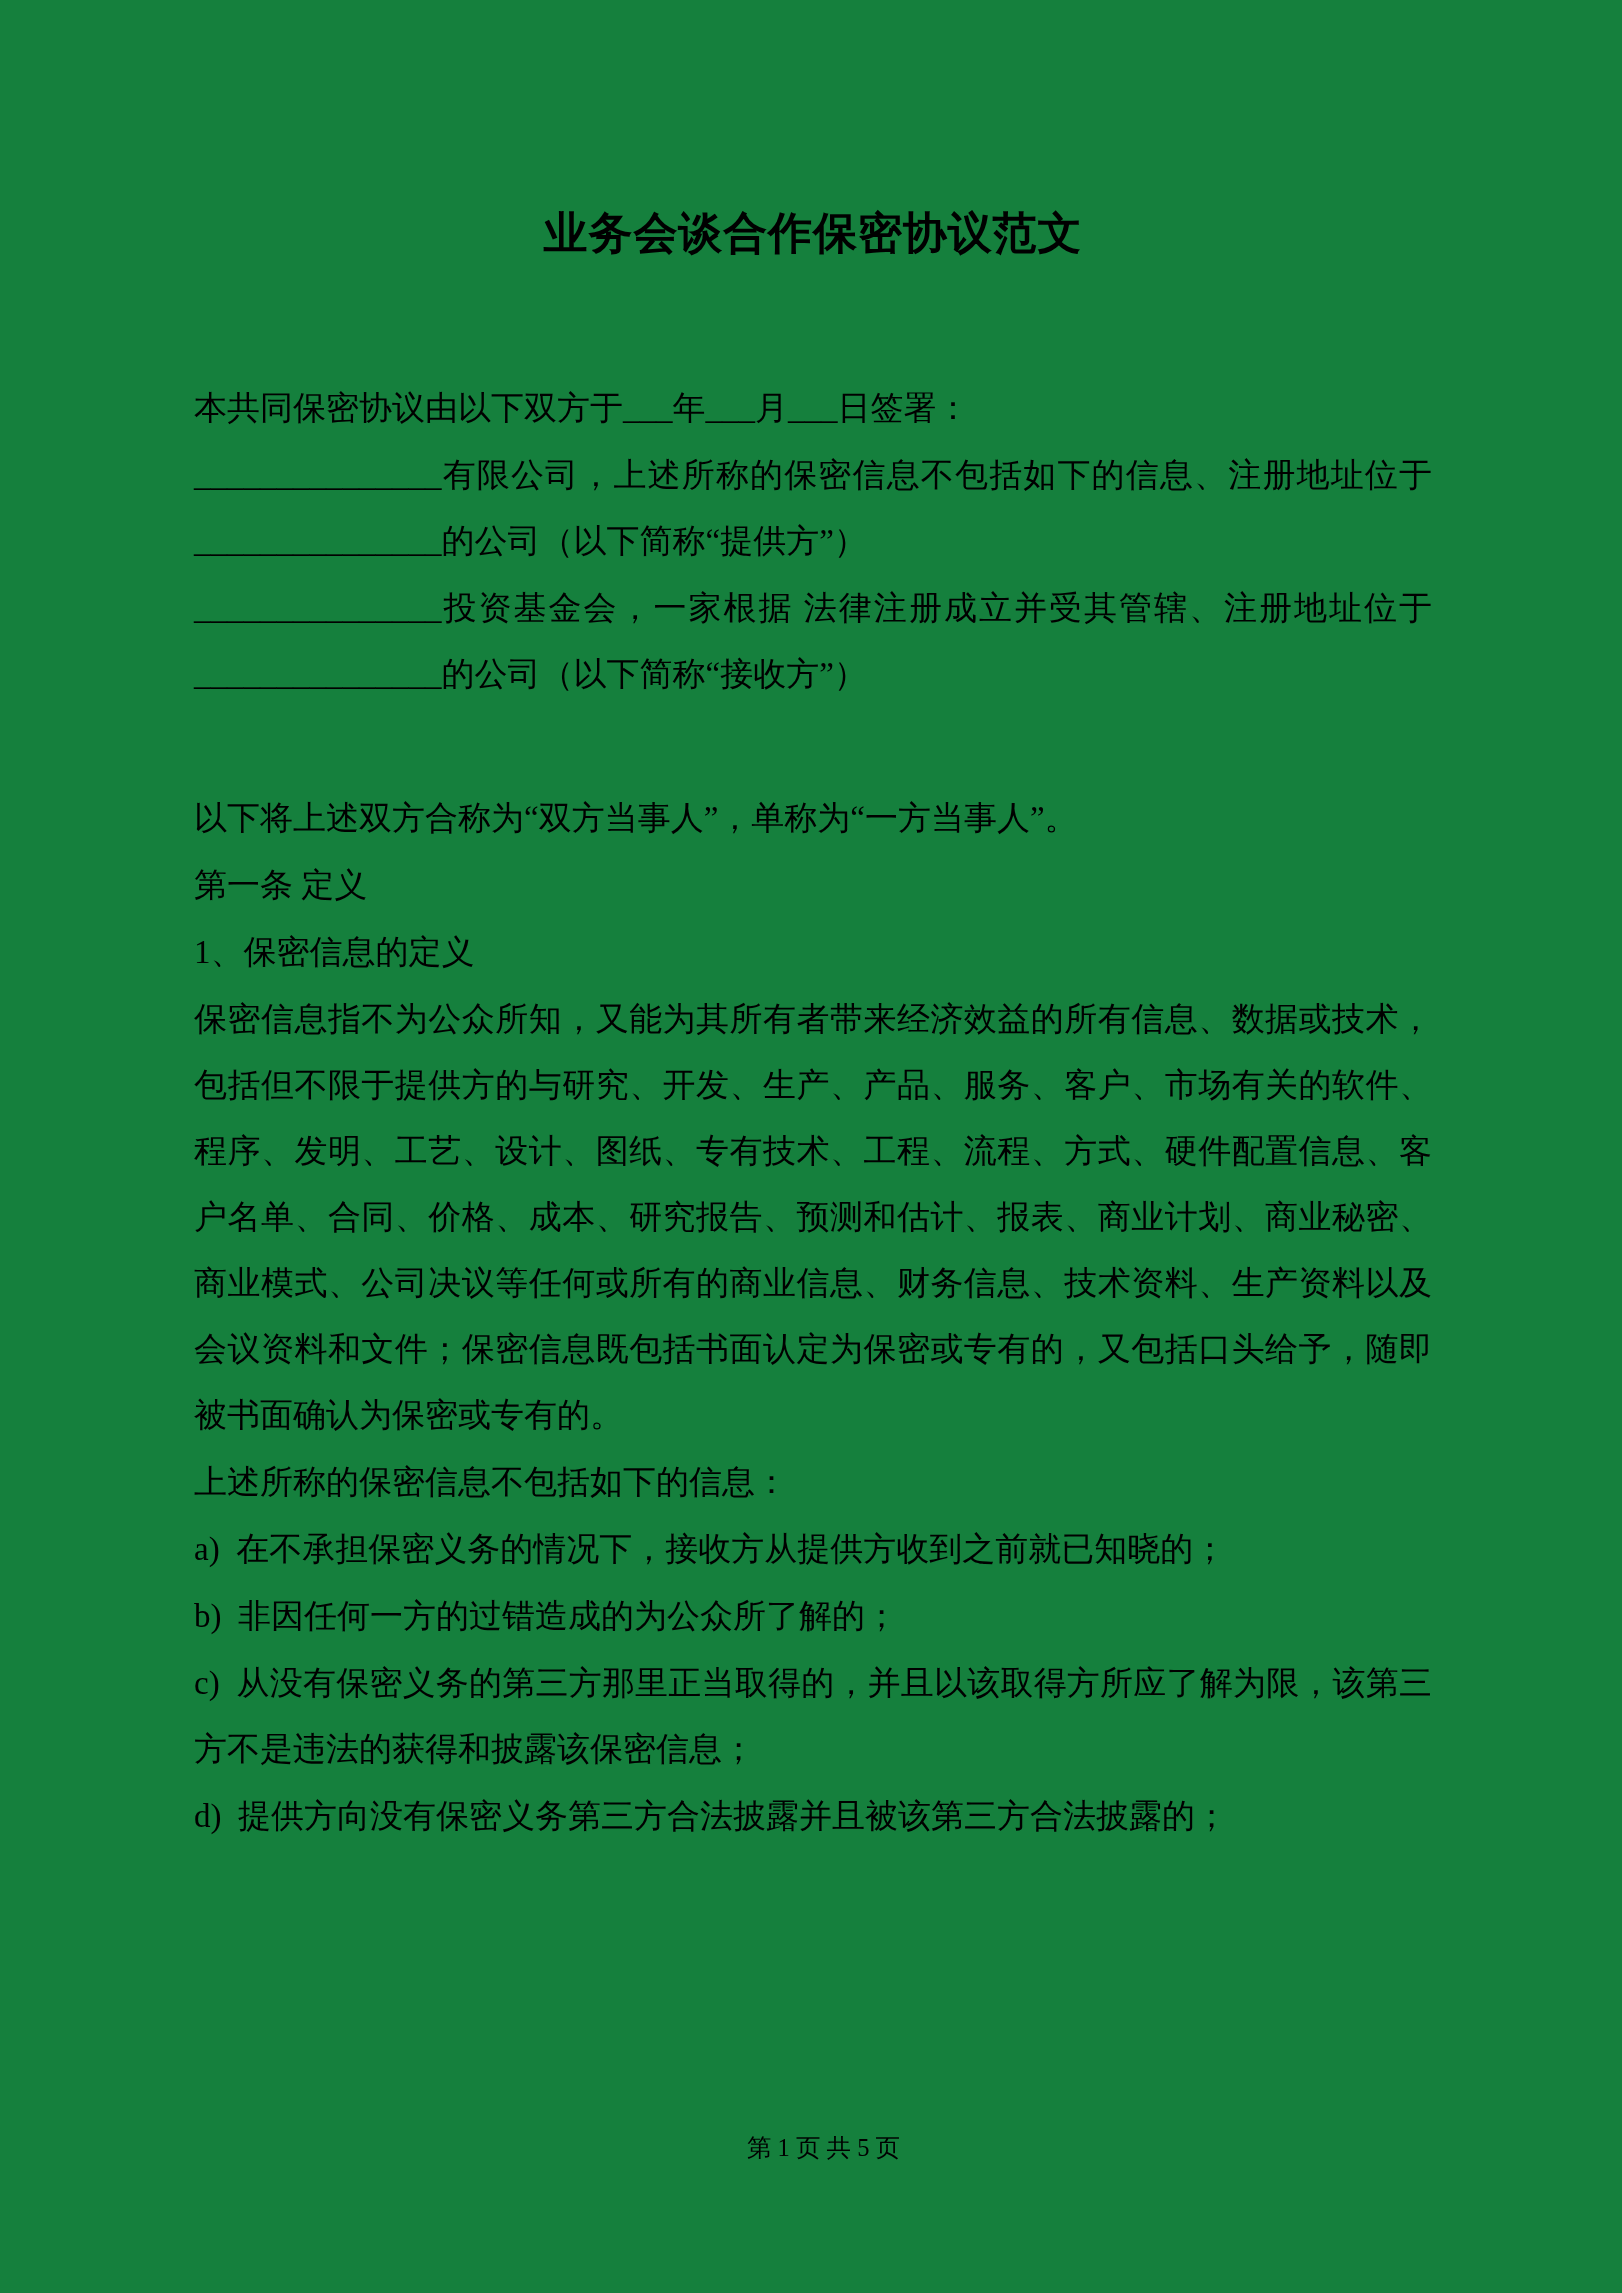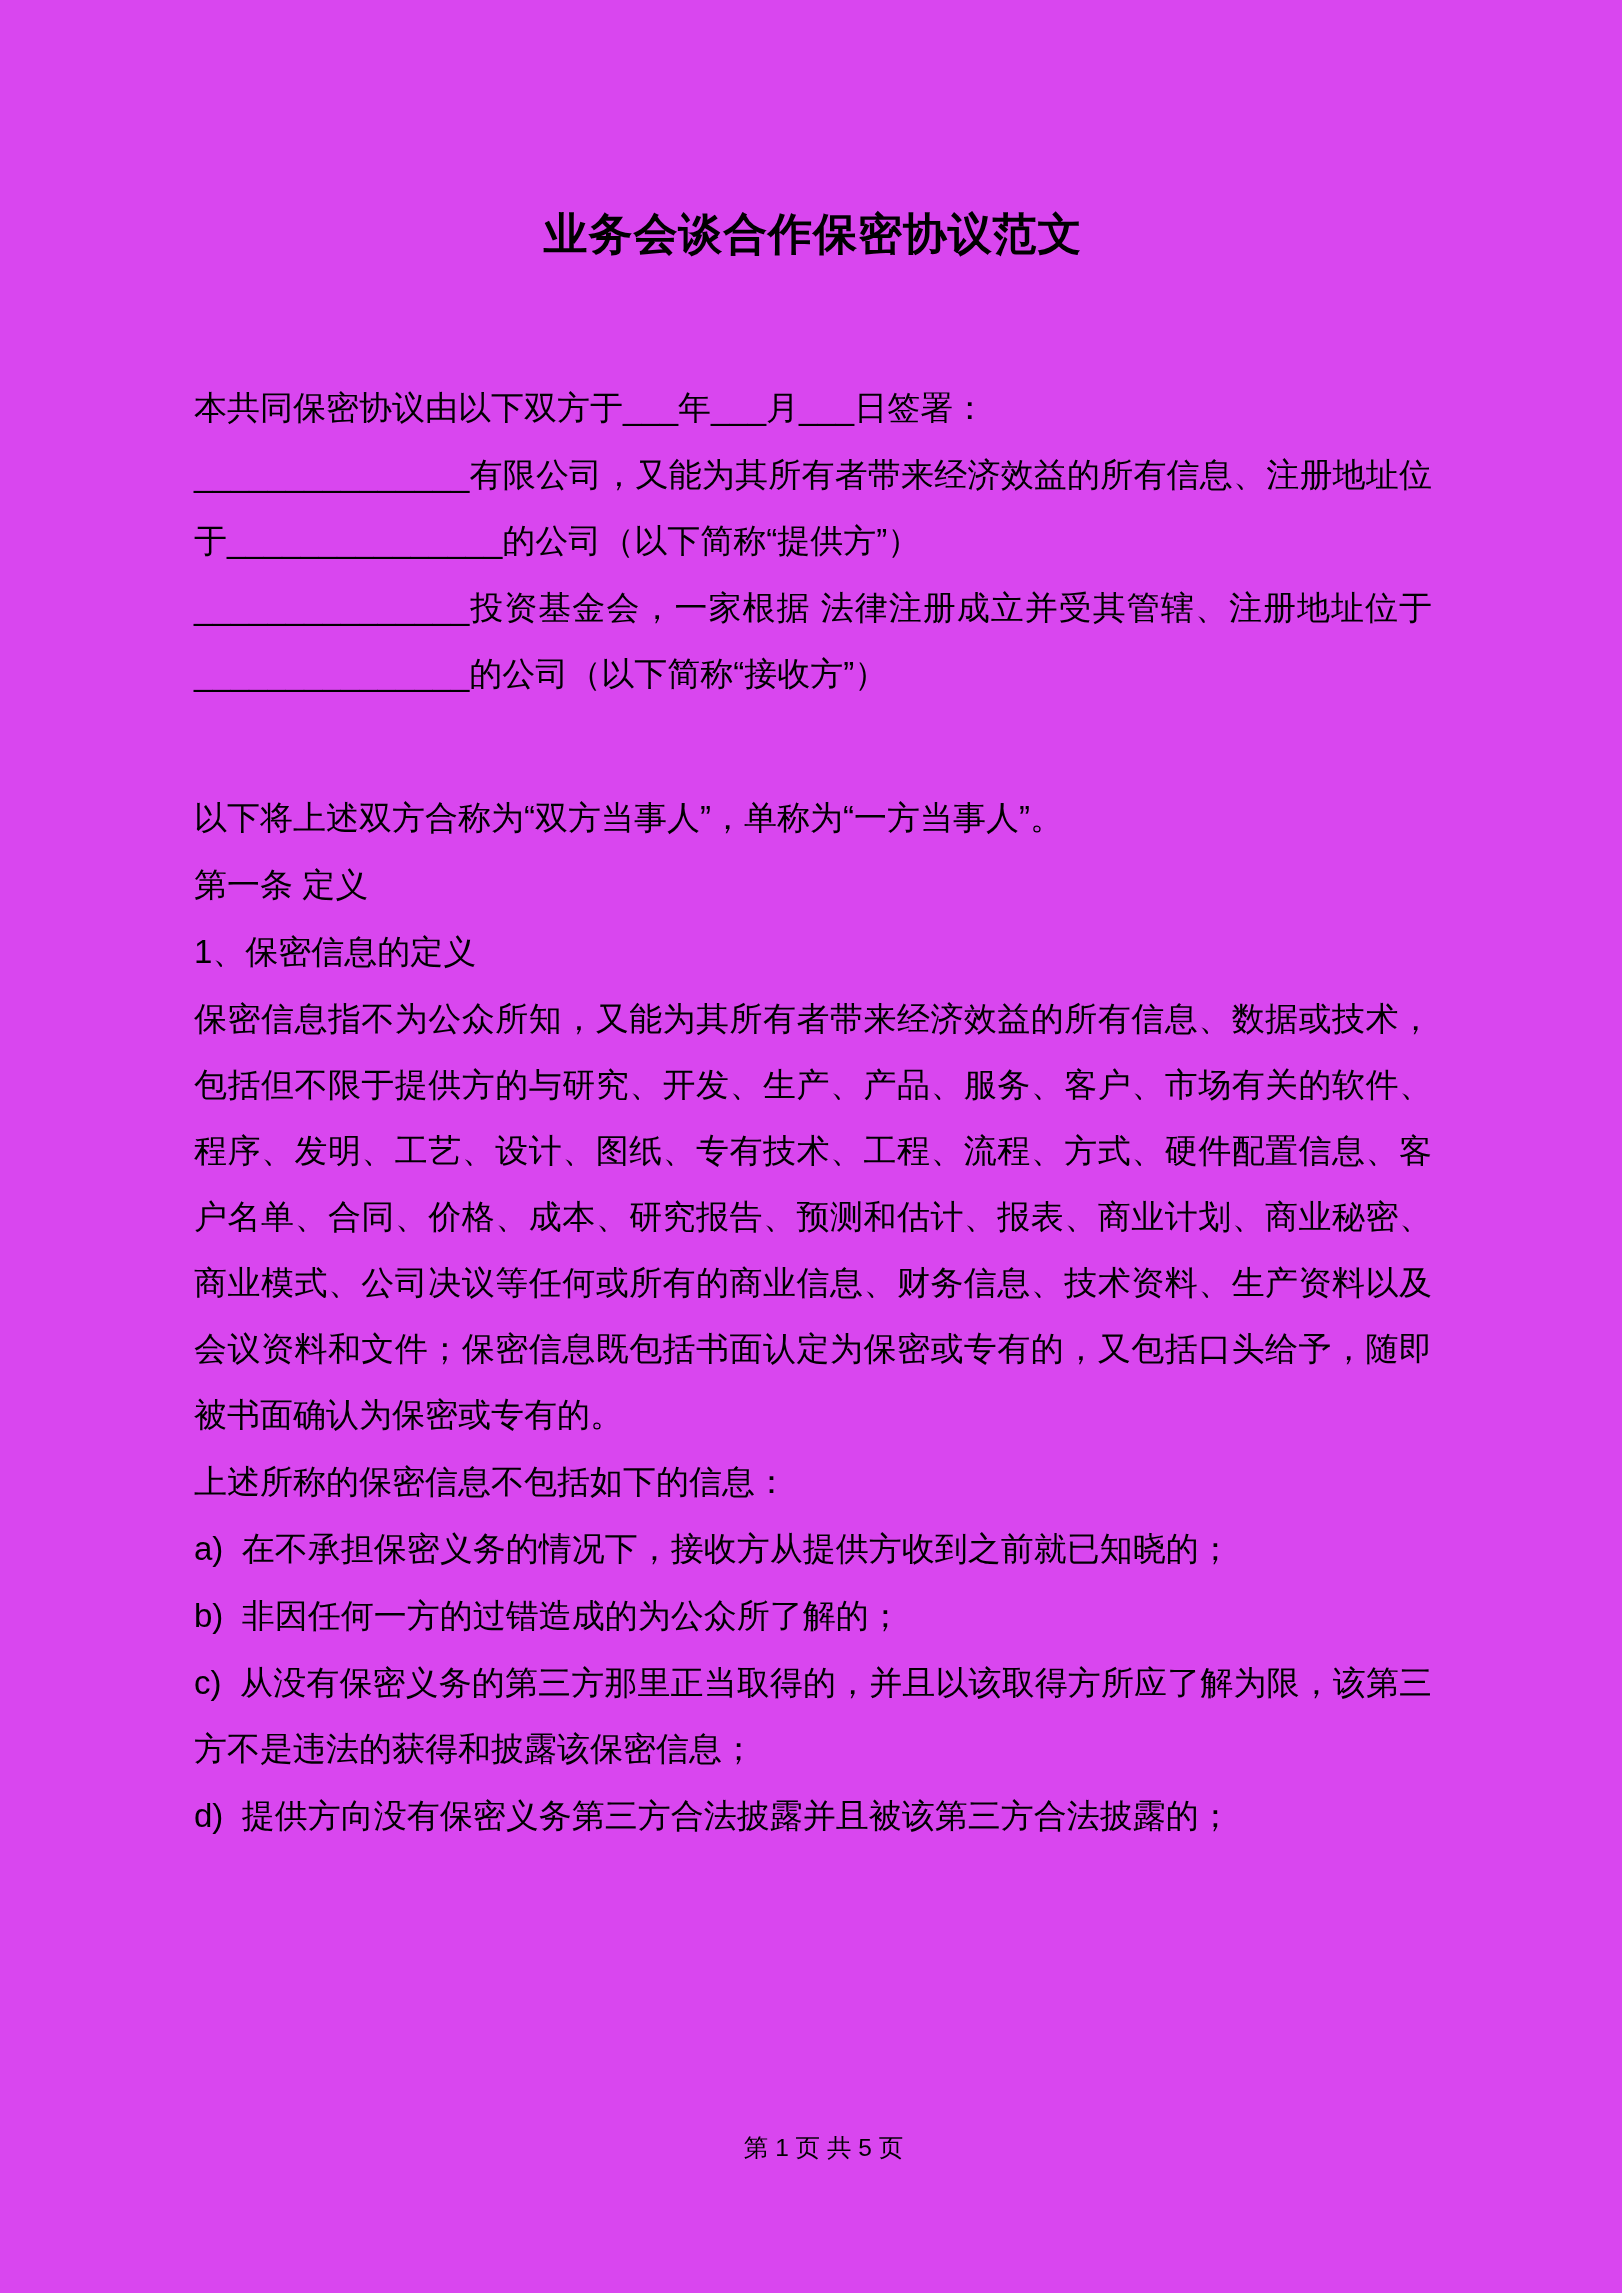--- a/index.html
+++ b/index.html
@@ -5,23 +5,23 @@
   html, body {
     margin: 0;
     padding: 0;
     background: #ffffff;
   }
   .page {
     position: relative;
     width: 1623px;
     height: 2294px;
     box-sizing: border-box;
-    background: #d946ef;
+    background: #15803d;
     color: #000000;
-    font-family: Liberation Sans, sans-serif;
+    font-family: Liberation Serif, serif;
     padding: 207px 190px 0 193px;
     overflow: hidden;
   }
   .doc-title {
     margin: 0 0 115px 0;
     font-size: 44px;
     line-height: 53px;
     font-weight: 700;
     text-align: center;
     letter-spacing: 0.9px;
@@ -52,21 +52,21 @@
   }
 </style>
 </head>
 <body>
 
 <div class="page">
   <h1 class="doc-title">业务会谈合作保密协议范文</h1>
 
   <div class="doc-body" id="paragraphs">
       <p class="para">本共同保密协议由以下双方于___年___月___日签署：</p>
-      <p class="para">_______________有限公司，又能为其所有者带来经济效益的所有信息、注册地址位于_______________的公司（以下简称“提供方”）</p>
+      <p class="para">_______________有限公司，上述所称的保密信息不包括如下的信息、注册地址位于_______________的公司（以下简称“提供方”）</p>
       <p class="para">_______________投资基金会，一家根据&nbsp;法律注册成立并受其管辖、注册地址位于_______________的公司（以下简称“接收方”）</p>
       <p class="spacer"></p>
       <p class="para">以下将上述双方合称为“双方当事人”，单称为“一方当事人”。</p>
       <p class="para">第一条&nbsp;定义</p>
       <p class="para">1、保密信息的定义</p>
       <p class="para">保密信息指不为公众所知，又能为其所有者带来经济效益的所有信息、数据或技术，包括但不限于提供方的与研究、开发、生产、产品、服务、客户、市场有关的软件、程序、发明、工艺、设计、图纸、专有技术、工程、流程、方式、硬件配置信息、客户名单、合同、价格、成本、研究报告、预测和估计、报表、商业计划、商业秘密、商业模式、公司决议等任何或所有的商业信息、财务信息、技术资料、生产资料以及会议资料和文件；保密信息既包括书面认定为保密或专有的，又包括口头给予，随即被书面确认为保密或专有的。</p>
       <p class="para">上述所称的保密信息不包括如下的信息：</p>
       <p class="para">a)&nbsp;&nbsp;在不承担保密义务的情况下，接收方从提供方收到之前就已知晓的；</p>
       <p class="para">b)&nbsp;&nbsp;非因任何一方的过错造成的为公众所了解的；</p>
       <p class="para">c)&nbsp;&nbsp;从没有保密义务的第三方那里正当取得的，并且以该取得方所应了解为限，该第三方不是违法的获得和披露该保密信息；</p>

